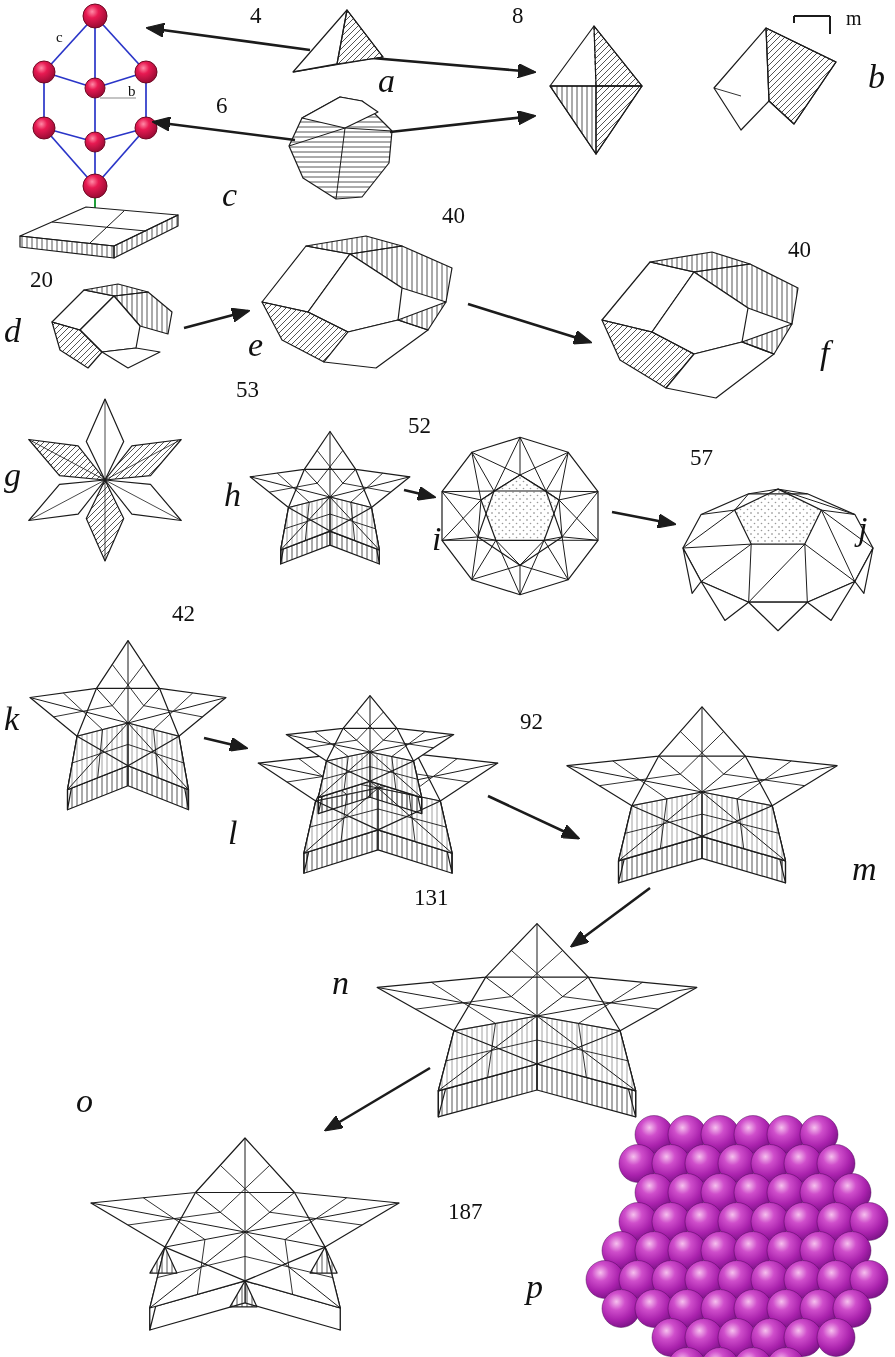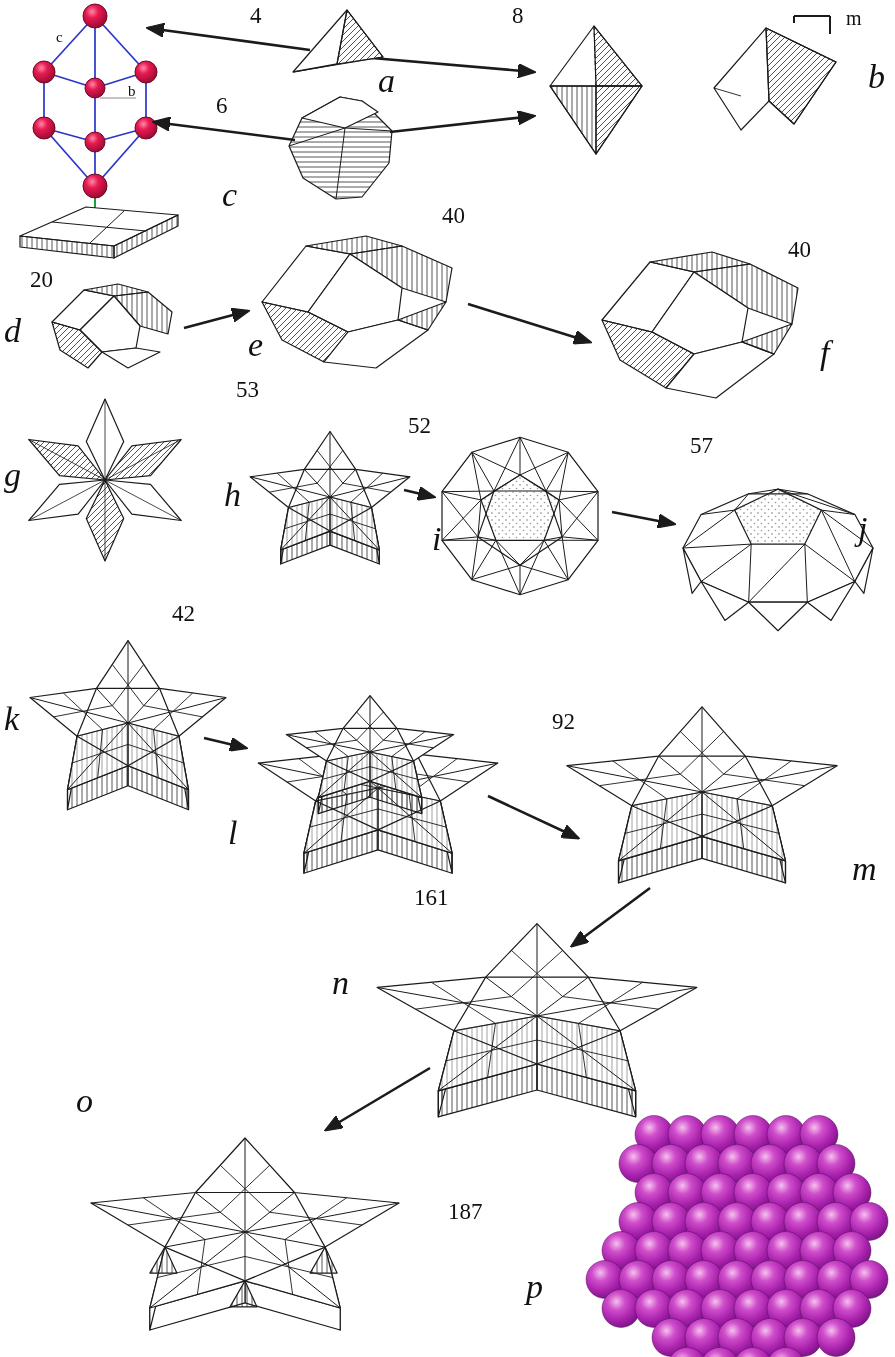--- a/index.html
+++ b/index.html
@@ -536,25 +536,25 @@
   <span class="lbl plabel" style="left:4px;top:314px">d</span>
   <span class="lbl num" style="left:442px;top:204px">40</span>
   <span class="lbl plabel" style="left:248px;top:328px">e</span>
   <span class="lbl num" style="left:788px;top:238px">40</span>
   <span class="lbl plabel" style="left:820px;top:336px">f</span>
   <span class="lbl num" style="left:236px;top:378px">53</span>
   <span class="lbl plabel" style="left:4px;top:458px">g</span>
   <span class="lbl plabel" style="left:224px;top:478px">h</span>
   <span class="lbl num" style="left:408px;top:414px">52</span>
   <span class="lbl plabel" style="left:432px;top:522px">i</span>
-  <span class="lbl num" style="left:690px;top:434px">57</span>
+  <span class="lbl num" style="left:690px;top:446px">57</span>
   <span class="lbl plabel" style="left:858px;top:512px">j</span>
   <span class="lbl num" style="left:172px;top:602px">42</span>
   <span class="lbl plabel" style="left:4px;top:702px">k</span>
   <span class="lbl plabel" style="left:228px;top:816px">l</span>
-  <span class="lbl num" style="left:552px;top:710px">92</span>
+  <span class="lbl num" style="left:520px;top:710px">92</span>
   <span class="lbl plabel" style="left:852px;top:852px">m</span>
-  <span class="lbl num" style="left:414px;top:886px">161</span>
+  <span class="lbl num" style="left:414px;top:886px">131</span>
   <span class="lbl plabel" style="left:332px;top:966px">n</span>
   <span class="lbl plabel" style="left:76px;top:1084px">o</span>
   <span class="lbl num" style="left:448px;top:1200px">187</span>
   <span class="lbl plabel" style="left:526px;top:1270px">p</span>
 </div>
 
 </body></html>

